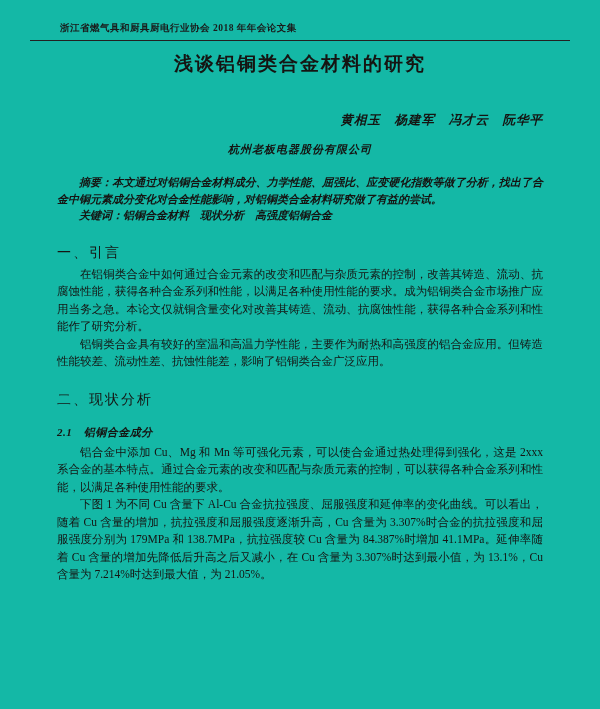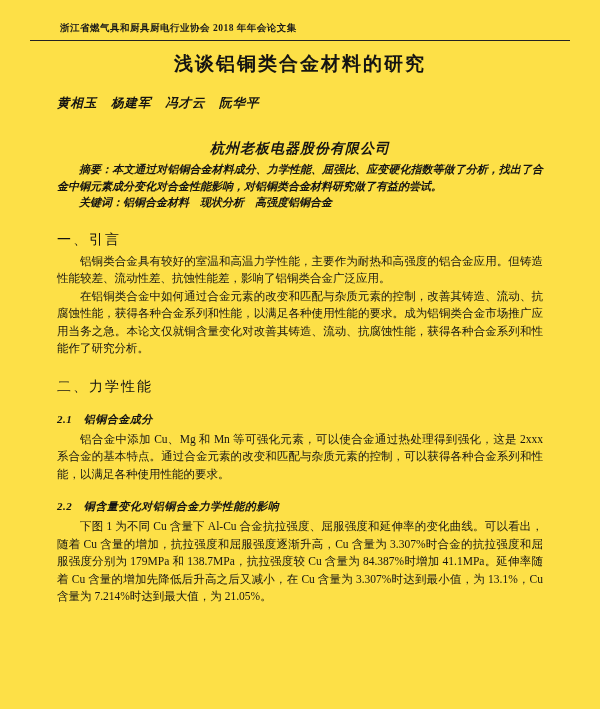--- a/index.html
+++ b/index.html
@@ -6,21 +6,21 @@
     margin: 0;
     padding: 0;
     background: #e8e8e6;
     font-family: "Liberation Serif", "DejaVu Serif", serif;
   }
   .page {
     position: relative;
     width: 600px;
     height: 709px;
     margin: 0 auto;
-    background: #fde047;
+    background: #14b8a6;
     color: #151412;
     overflow: hidden;
     box-sizing: border-box;
     padding: 22px 57px 0 57px;
   }
   
   .running-head {
     font-size: 9.5px;
     font-weight: bold;
     letter-spacing: 0.5px;
@@ -34,38 +34,38 @@
   }
   
   .title {
     margin-top: 10px;
     text-align: center;
     font-size: 19px;
     font-weight: bold;
     letter-spacing: 2px;
   }
   .authors {
-    margin-top: 18px;
-    text-align: left;
+    margin-top: 35px;
+    text-align: right;
     font-size: 12.5px;
     font-style: italic;
     font-weight: bold;
     letter-spacing: 1px;
   }
   .affiliation {
-    margin-top: 28px;
+    margin-top: 13px;
     text-align: center;
-    font-size: 14px;
+    font-size: 11px;
     font-style: italic;
     font-weight: bold;
     letter-spacing: 1px;
   }
   
   .abstract-block {
-    margin-top: 3px;
+    margin-top: 17px;
     font-size: 11px;
     line-height: 16.5px;
     text-align: justify;
   }
   .abstract-text, .keywords-text {
     font-style: italic;
     font-weight: bold;
   }
   .abstract-p, .keywords-p {
     margin: 0;
@@ -111,24 +111,23 @@
   <div class="authors">黄相玉　杨建军　冯才云　阮华平</div>
 
   <div class="affiliation">杭州老板电器股份有限公司</div>
 
   <div class="abstract-block">
     <p class="abstract-p"><span class="inline-label">摘要：</span><span class="abstract-text">本文通过对铝铜合金材料成分、力学性能、屈强比、应变硬化指数等做了分析，找出了合金中铜元素成分变化对合金性能影响，对铝铜类合金材料研究做了有益的尝试。</span></p>
     <p class="keywords-p"><span class="inline-label">关键词：</span><span class="keywords-text">铝铜合金材料　现状分析　高强度铝铜合金</span></p>
   </div>
 
   <h2 class="section-heading">一、引言</h2>
+  <p class="body-p">在铝铜类合金中如何通过合金元素的改变和匹配与杂质元素的控制，改善其铸造、流动、抗腐蚀性能，获得各种合金系列和性能，以满足各种使用性能的要求。成为铝铜类合金市场推广应用当务之急。本论文仅就铜含量变化对改善其铸造、流动、抗腐蚀性能，获得各种合金系列和性能作了研究分析。</p>
   <p class="body-p">铝铜类合金具有较好的室温和高温力学性能，主要作为耐热和高强度的铝合金应用。但铸造性能较差、流动性差、抗蚀性能差，影响了铝铜类合金广泛应用。</p>
-  <p class="body-p">在铝铜类合金中如何通过合金元素的改变和匹配与杂质元素的控制，改善其铸造、流动、抗腐蚀性能，获得各种合金系列和性能，以满足各种使用性能的要求。成为铝铜类合金市场推广应用当务之急。本论文仅就铜含量变化对改善其铸造、流动、抗腐蚀性能，获得各种合金系列和性能作了研究分析。</p>
 
-  <h2 class="section-heading">二、力学性能</h2>
+  <h2 class="section-heading">二、现状分析</h2>
 
   <h3 class="subsection-heading">2.1　铝铜合金成分</h3>
   <p class="body-p">铝合金中添加 Cu、Mg 和 Mn 等可强化元素，可以使合金通过热处理得到强化，这是 2xxx 系合金的基本特点。通过合金元素的改变和匹配与杂质元素的控制，可以获得各种合金系列和性能，以满足各种使用性能的要求。</p>
 
-  <h3 class="subsection-heading">2.2　铜含量变化对铝铜合金力学性能的影响</h3>
   <p class="body-p">下图 1 为不同 Cu 含量下 Al-Cu 合金抗拉强度、屈服强度和延伸率的变化曲线。可以看出，随着 Cu 含量的增加，抗拉强度和屈服强度逐渐升高，Cu 含量为 3.307%时合金的抗拉强度和屈服强度分别为 179MPa 和 138.7MPa，抗拉强度较 Cu 含量为 84.387%时增加 41.1MPa。延伸率随着 Cu 含量的增加先降低后升高之后又减小，在 Cu 含量为 3.307%时达到最小值，为 13.1%，Cu 含量为 7.214%时达到最大值，为 21.05%。</p>
 
 </div>
 
 </body></html>

